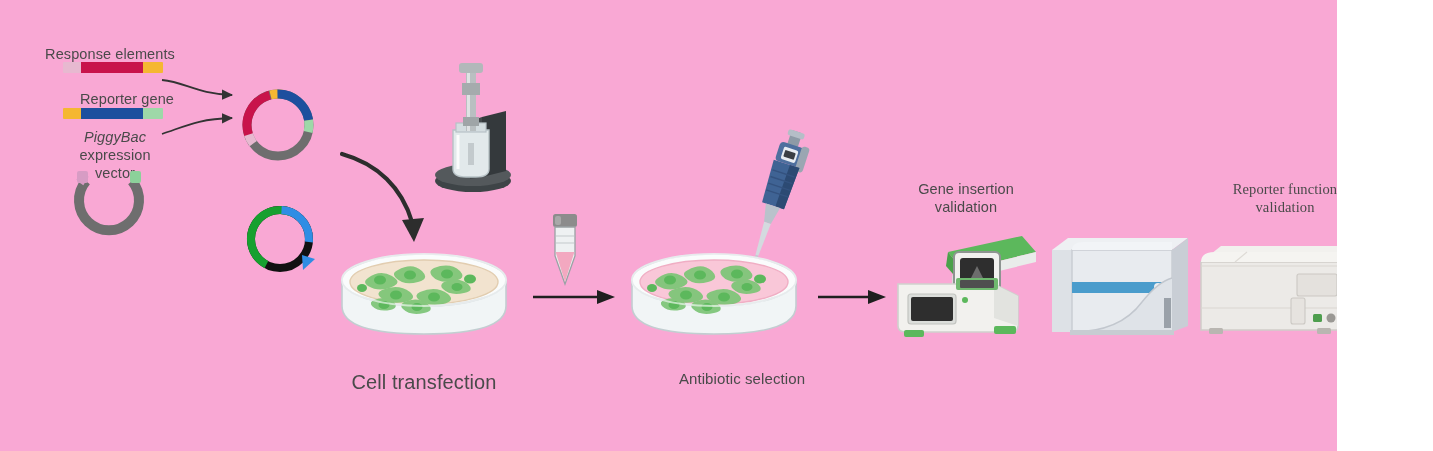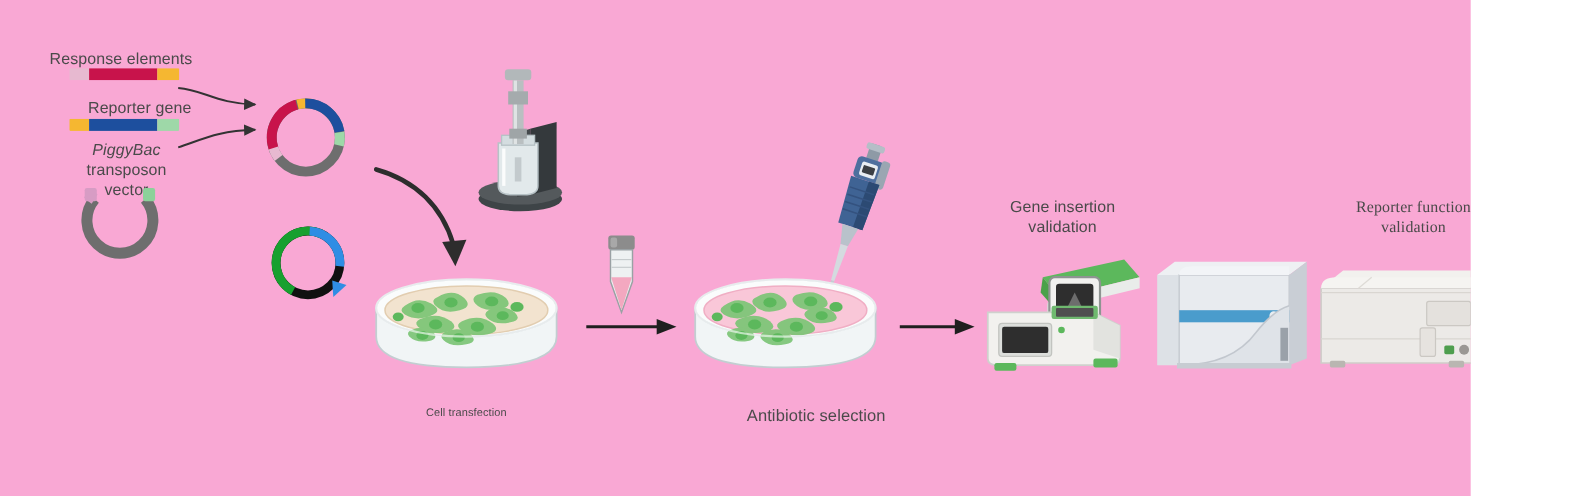--- a/index.html
+++ b/index.html
@@ -51,21 +51,21 @@
   <div class="lbl" style="left:0px;top:90px;width:220px;margin-left:17px;">Reporter gene</div>
 
   <div class="bar" style="left:63px;top:108px;width:100px;">
     <i style="width:18%;background:#f5b731;"></i>
     <i style="width:62%;background:#1d4f9e;"></i>
     <i style="width:20%;background:#9ed8a8;"></i>
   </div>
 
   <div class="lbl wrap" style="left:55px;top:128px;width:120px;">
     <span class="ital">PiggyBac</span><br>
-    <span>transposon</span><br>
+    <span>expression</span><br>
     <span>vector</span>
   </div>
 
   <div class="abs" style="left:63px;top:165px;">
     <svg width="92" height="78" viewBox="0 0 92 78">
       <path d="M 23 16 A 30 30 0 1 0 69 16" fill="none" stroke="#6e6e6e" stroke-width="10" stroke-linecap="butt"></path>
       <path d="M 17 11 A 30 30 0 0 0 23 16" fill="none" stroke="#d79cc4" stroke-width="10" stroke-linecap="butt"></path>
       <rect x="14" y="6" width="11" height="12" rx="2" fill="#d79cc4"></rect>
       <rect x="67" y="6" width="11" height="12" rx="2" fill="#8cd19a"></rect>
     </svg>
@@ -165,21 +165,21 @@
         <ellipse cx="96" cy="47" rx="6" ry="4.5"></ellipse>
         <ellipse cx="46" cy="55" rx="5.5" ry="4"></ellipse>
         <ellipse cx="119" cy="37" rx="5.5" ry="4"></ellipse>
         <ellipse cx="79" cy="57" rx="5.5" ry="4"></ellipse>
         <ellipse cx="132" cy="29" rx="6" ry="4.5"></ellipse>
         <ellipse cx="24" cy="38" rx="5" ry="4"></ellipse>
       </g>
       <ellipse cx="86" cy="30" rx="82" ry="26" fill="none" stroke="#ffffff" stroke-width="2" opacity=".6"></ellipse>
     </svg>
   </div>
-  <div class="lbl" style="left:334px;top:370px;width:180px;font-size:10px;">Cell transfection</div>
+  <div class="lbl" style="left:334px;top:370px;width:180px;font-size:20px;">Cell transfection</div>
 
   <div class="abs" style="left:547px;top:212px;">
     <svg width="36" height="80" viewBox="0 0 36 80">
       <rect x="6" y="2" width="24" height="13" rx="2.5" fill="#8c8c8c"></rect>
       <rect x="8" y="4" width="6" height="9" rx="2" fill="#a8a8a8"></rect>
       <path d="M8 15 L28 15 L28 44 L18 72 L8 44 Z" fill="#eef1f2" stroke="#9aa1a4" stroke-width="1.3"></path>
       <path d="M8.6 40 L27.4 40 L18 70 Z" fill="#f3a8c0"></path>
       <line x1="9" y1="24" x2="27" y2="24" stroke="#c3c9cb" stroke-width="1"></line>
       <line x1="9" y1="31" x2="27" y2="31" stroke="#c3c9cb" stroke-width="1"></line>
     </svg>

